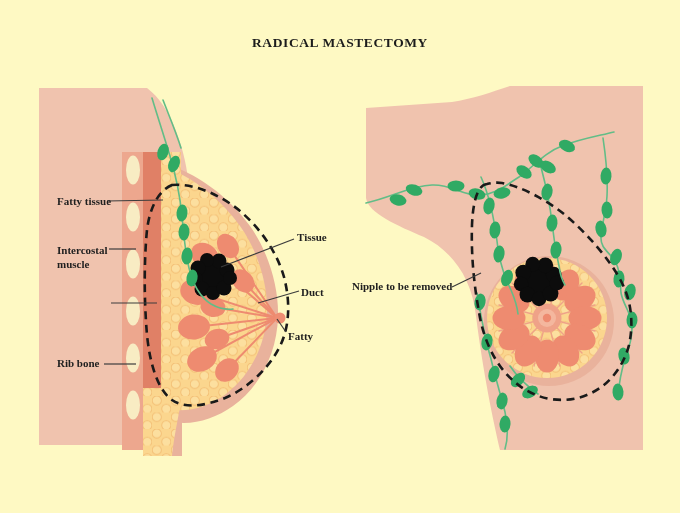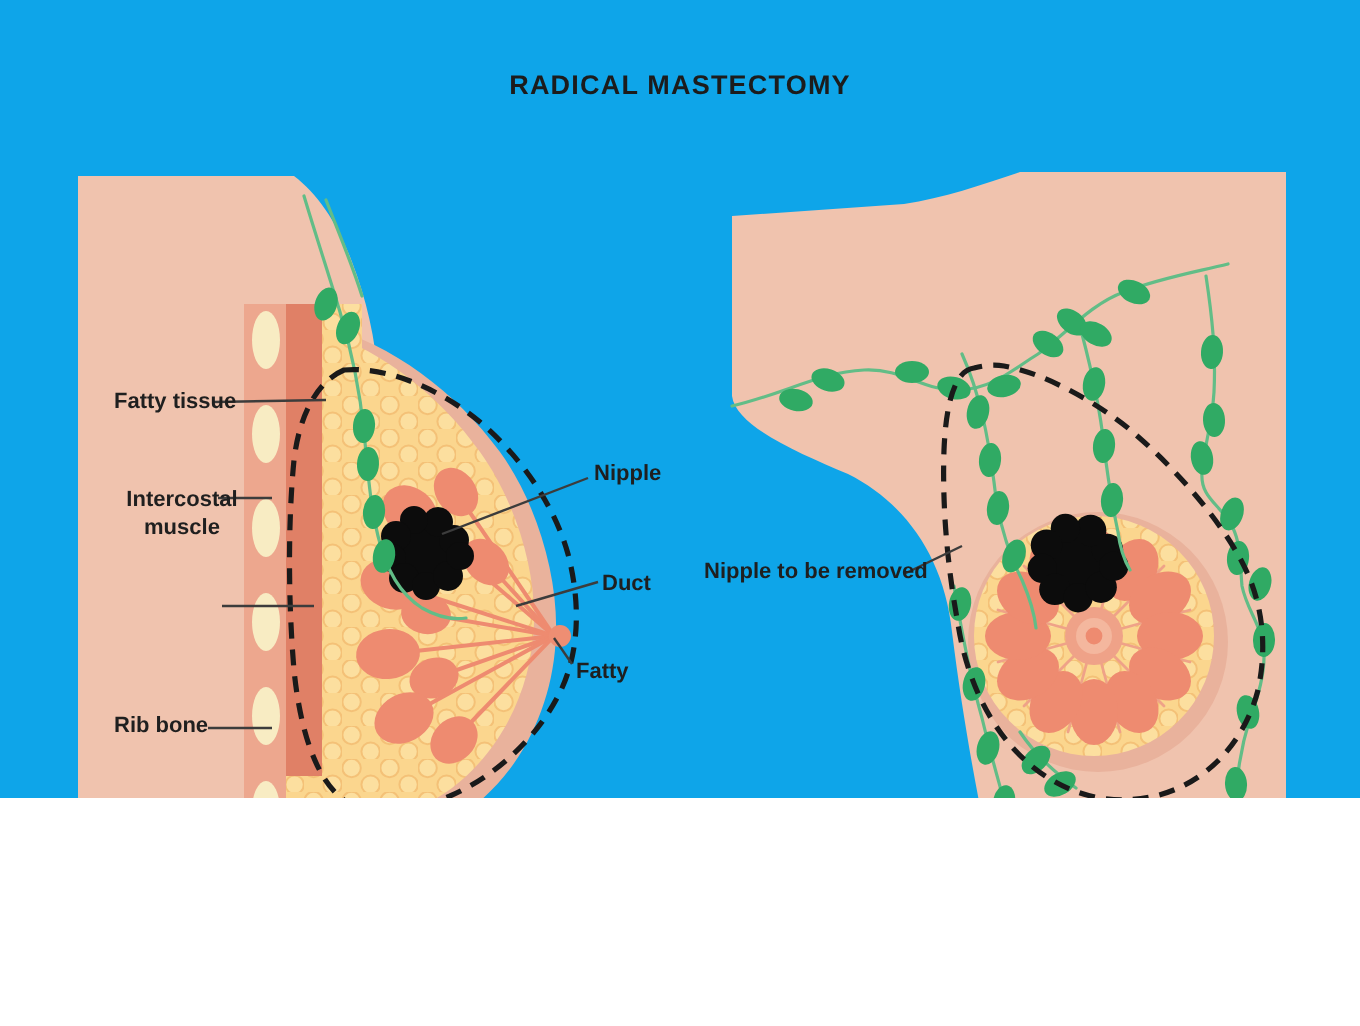--- a/index.html
+++ b/index.html
@@ -1,27 +1,27 @@
 <!DOCTYPE html>
 <html style="--skin: #f0c3ae; --skin-shade: #e9b29c; --intercostal-muscle: #eda78e; --pectoralis-muscle: #e08066; --rib-bone: #f8ecc3; --fatty-tissue: #fbd68e; --fat-lobe: #fcdf9f; --fat-lobe-edge: #f4c177; --lobule: #ee8b70; --areola-outer: #efa288; --areola-inner: #f4b79e; --nipple: #ee8e73; --lymph-node: #30aa64; --lymph-vessel: #62bd87; --tumor: #0c0c0c; --dashed-outline: #1a1a1a; --label-text: #1f1f1f;"><head>
 <meta charset="utf-8">
 <style>
   html,body{margin:0;padding:0;background:#fff;}
   .stage{
-    position:relative;width:680px;height:399px;background:#0ea5e9;overflow:hidden;
-    font-family:Liberation Sans, sans-serif;
+    position:relative;width:680px;height:513px;background:#fef9c3;overflow:hidden;
+    font-family:Liberation Serif, serif;
   }
   .stage svg{display:block;position:absolute;left:0;top:0;}
   .title{
     position:absolute;left:0;top:35px;width:680px;text-align:center;
     font-size:13.5px;font-weight:bold;letter-spacing:.6px;color:#1c1c1c;
   }
   .lbl{
     position:absolute;font-size:11px;font-weight:600;color:var(--label-text,#222);
-    line-height:13.5px;white-space:normal;text-align:center;
+    line-height:13.5px;white-space:normal;
   }
   
   .skin{fill:var(--skin)}
   .skin2{fill:var(--skin-shade)}
   .m1{fill:var(--intercostal-muscle)}
   .m2{fill:var(--pectoralis-muscle)}
   .bone{fill:var(--rib-bone)}
   .fatbase{fill:var(--fatty-tissue)}
   .fatlobe{fill:var(--fat-lobe);stroke:var(--fat-lobe-edge);stroke-width:1}
   .lob{fill:var(--lobule)}
@@ -242,17 +242,17 @@
 
       <path class="ptr" d="M 452,287 L 481,273"></path>
     </g>
   </svg>
 
   <div class="title">RADICAL MASTECTOMY</div>
 
   <div class="lbl" style="left:57px;top:195px;">Fatty tissue</div>
   <div class="lbl" style="left:57px;top:244px;width:68px;">Intercostal muscle</div>
   <div class="lbl" style="left:57px;top:357px;">Rib bone</div>
-  <div class="lbl" style="left:297px;top:231px;">Nipple</div>
+  <div class="lbl" style="left:297px;top:231px;">Tissue</div>
   <div class="lbl" style="left:301px;top:286px;">Duct</div>
   <div class="lbl" style="left:288px;top:330px;">Fatty</div>
   <div class="lbl" style="left:352px;top:280px;">Nipple to be removed</div>
 </div>
 
 </body></html>

